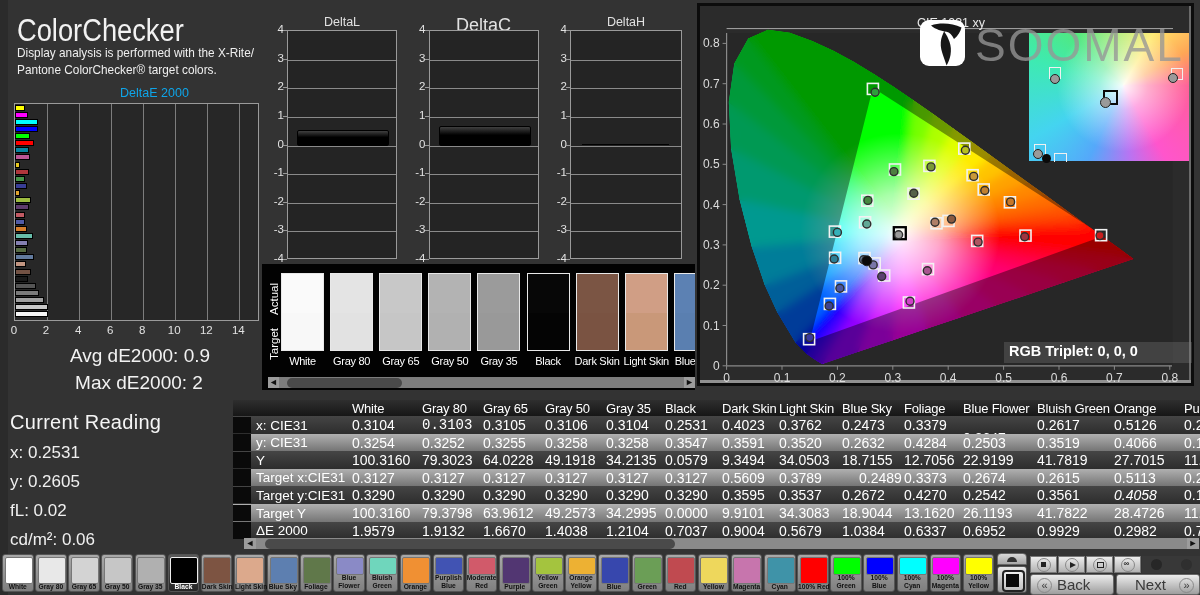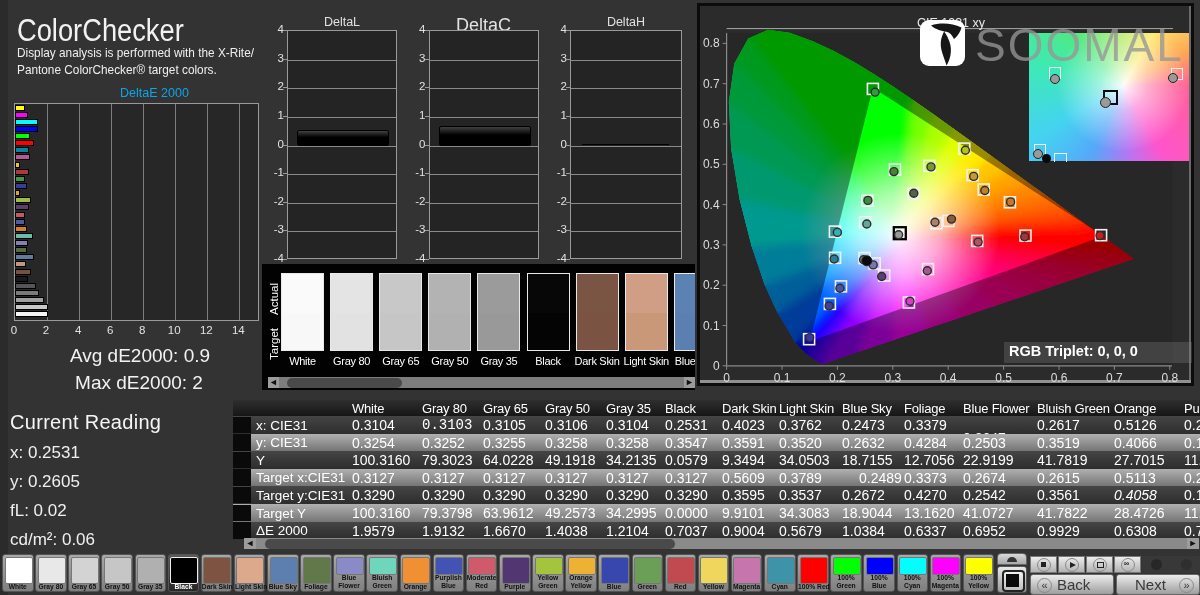--- a/index.html
+++ b/index.html
@@ -583,41 +583,41 @@
 <div class="ab" style="left:119px;top:1px;color:#fff;">100.3160</div>
 <div class="ab" style="left:189px;top:1px;color:#fff;">79.3798</div>
 <div class="ab" style="left:250px;top:1px;color:#fff;">63.9612</div>
 <div class="ab" style="left:312px;top:1px;color:#fff;">49.2573</div>
 <div class="ab" style="left:373px;top:1px;color:#fff;">34.2995</div>
 <div class="ab" style="left:432px;top:1px;color:#fff;">0.0000</div>
 <div class="ab" style="left:489px;top:1px;color:#fff;">9.9101</div>
 <div class="ab" style="left:546px;top:1px;color:#fff;">34.3083</div>
 <div class="ab" style="left:609px;top:1px;color:#fff;">18.9044</div>
 <div class="ab" style="left:671px;top:1px;color:#fff;">13.1620</div>
-<div class="ab" style="left:730px;top:1px;color:#fff;">41.0727</div>
+<div class="ab" style="left:730px;top:1px;color:#fff;">26.1193</div>
 <div class="ab" style="left:804px;top:1px;color:#fff;">41.7822</div>
 <div class="ab" style="left:881px;top:1px;color:#fff;">28.4726</div>
 <div class="ab" style="left:951px;top:1px;color:#fff;">11.</div>
 </div>
 <div class="ab" style="left:0;top:121.6px;width:967px;height:17.6px;background:linear-gradient(#454545,#2d2d2d);">
 <div class="ab" style="left:0;top:0.5px;width:18px;height:16.6px;background:#0a0a0a;"></div>
 <div class="ab" style="left:23px;top:1.5px;font-size:13.5px;color:#fff;">ΔE 2000</div>
 <div class="ab" style="left:119px;top:1px;color:#fff;">1.9579</div>
 <div class="ab" style="left:189px;top:1px;color:#fff;">1.9132</div>
 <div class="ab" style="left:250px;top:1px;color:#fff;">1.6670</div>
 <div class="ab" style="left:312px;top:1px;color:#fff;">1.4038</div>
 <div class="ab" style="left:373px;top:1px;color:#fff;">1.2104</div>
 <div class="ab" style="left:432px;top:1px;color:#fff;">0.7037</div>
 <div class="ab" style="left:489px;top:1px;color:#fff;">0.9004</div>
 <div class="ab" style="left:546px;top:1px;color:#fff;">0.5679</div>
 <div class="ab" style="left:609px;top:1px;color:#fff;">1.0384</div>
 <div class="ab" style="left:671px;top:1px;color:#fff;">0.6337</div>
 <div class="ab" style="left:730px;top:1px;color:#fff;">0.6952</div>
 <div class="ab" style="left:804px;top:1px;color:#fff;">0.9929</div>
-<div class="ab" style="left:881px;top:1px;color:#fff;">0.6308</div>
+<div class="ab" style="left:881px;top:1px;color:#fff;">0.2982</div>
 <div class="ab" style="left:951px;top:1px;color:#fff;">0.7</div>
 </div>
 </div>
 <div class="ab" style="left:244px;top:538px;width:955px;height:11px;background:#8a8a8a;">
     <div style="position:absolute;left:0;top:0;width:12px;height:11px;background:#9c9c9c;color:#111;font-size:9px;line-height:11px;text-align:center;">◄</div>
     <div style="position:absolute;left:21px;top:0.5px;width:410px;height:10px;background:#4a4a4a;border-radius:5px;"></div>
     <div style="position:absolute;right:0;top:0;width:12px;height:11px;background:#9c9c9c;color:#111;font-size:9px;line-height:11px;text-align:center;">►</div>
   </div>
 <div class="ab" style="left:2.0px;top:554px;width:31.5px;height:38px;background:linear-gradient(#a9a9a9,#7f7f7f);border:1px solid #555;border-radius:3px;box-sizing:border-box;">
 <div class="ab" style="left:1.5px;top:1.5px;width:26px;height:25px;background:#ffffff;border:1px solid #777;border-radius:2px;"></div>

